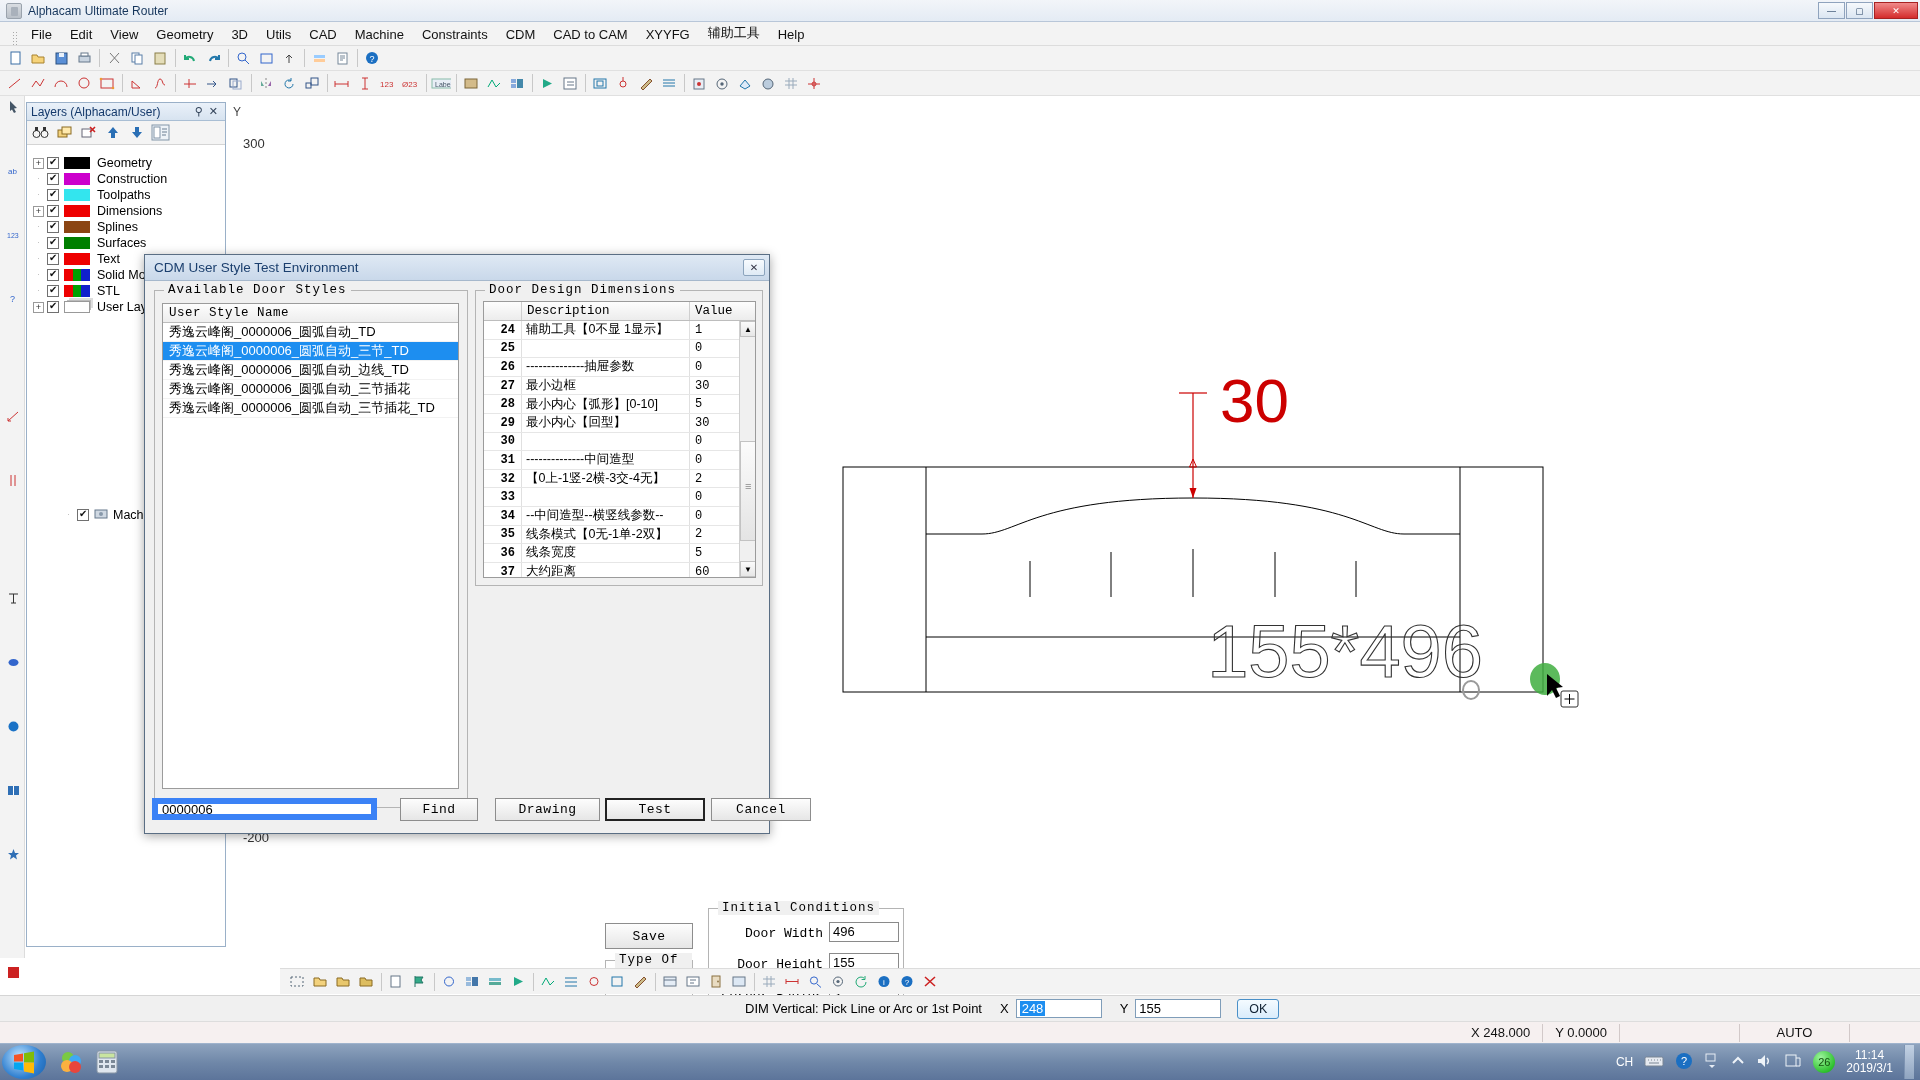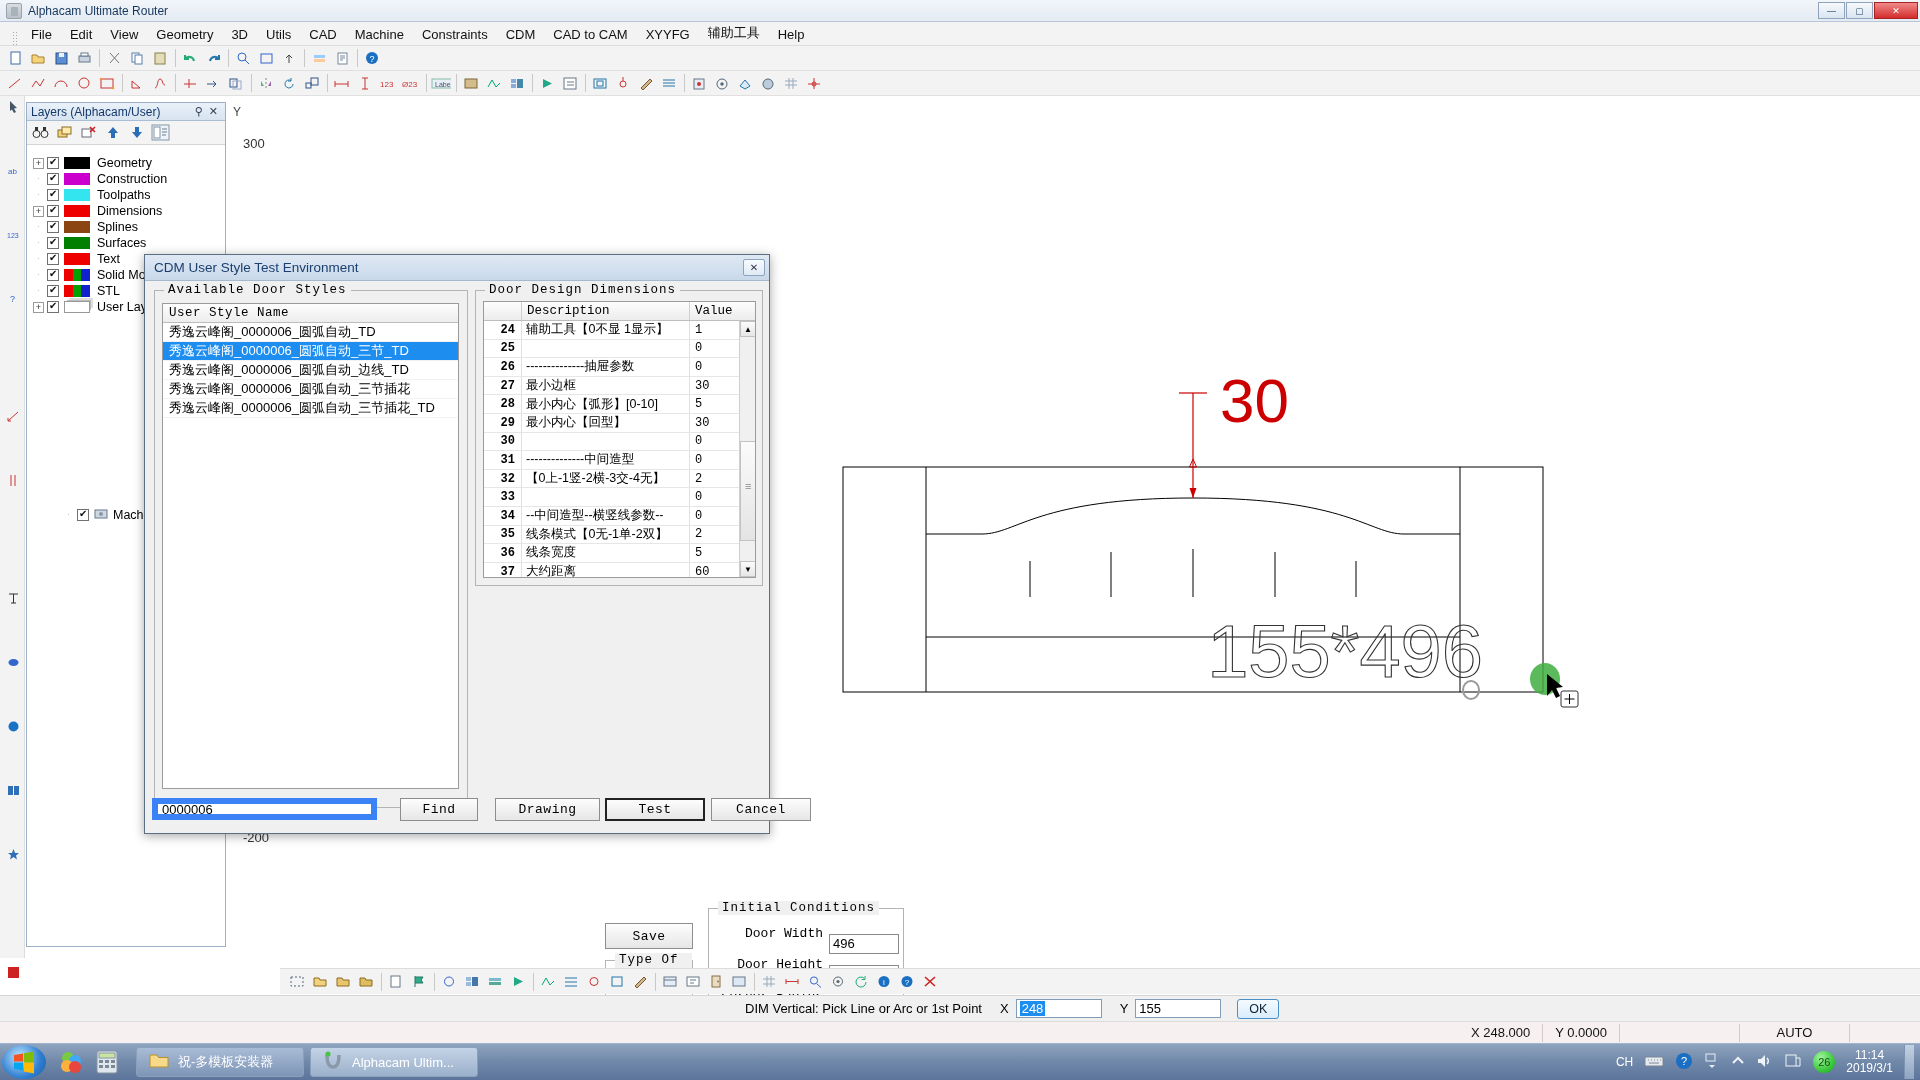--- a/index.html
+++ b/index.html
@@ -194,21 +194,21 @@
     display:flex; align-items:center; justify-content:center; letter-spacing:.5px;
   }
   .btn.def { border:2px solid #222; }
   .radio { display:flex; align-items:center; font-family:"Liberation Mono", monospace; font-size:13px;}
   .rdot { width:12px; height:12px; border:1px solid #777; border-radius:50%;
      background:#fff; margin-right:7px; position:relative;}
   .rdot.on:after { content:""; position:absolute; left:3px; top:3px; width:4px; height:4px;
      border-radius:50%; background:#111;}
   .field-lbl { font-family:"Liberation Mono", monospace; font-size:13px; color:#000000; text-align:right;}
   .field-in { background:#fff; border:1px solid #8a8a8a; font-size:13px; padding:1px 3px;
-     font-family:"Liberation Sans",sans-serif;margin-top:12px;}
+     font-family:"Liberation Sans",sans-serif;}
 
   .findbox { position:absolute; left:150px; top:797px; width:225px; height:22px;
      background:#fff; border:6px solid #3b82f6; display:flex; align-items:center; padding-left:4px;
      font-size:13px;}
 
   
   .btoolbar { position:absolute; left:280px; top:968px; width:1640px; height:26px;
      background:#f3f3f3; border-top:1px solid #dcdcdc; display:flex; align-items:center;
      padding-left:6px;}
   .btn-sm { width:21px; height:21px; margin-right:2px; display:flex; align-items:center;
@@ -1256,39 +1256,20 @@
               <rect x="3" y="10" width="4" height="3"></rect>
               <rect x="9" y="10" width="4" height="3"></rect>
               <rect x="15" y="10" width="4" height="3"></rect>
               <rect x="3" y="15" width="4" height="3"></rect>
               <rect x="9" y="15" width="4" height="3"></rect>
               <rect x="15" y="15" width="4" height="3"></rect>
             </g>
           </svg>
       </div>
     </div>
-    <div class="tasks">
-      <div class="task">
-        <span>
-          <svg width="20" height="17">
-              <path d="M1 3h7l1.5 2.5H19V15H1z" fill="#f7d98a" stroke="#b8922f"></path>
-            </svg>
-        </span>
-        <span>祝-多模板安装器</span>
-      </div>
-      <div class="task active">
-        <span>
-          <svg width="20" height="19">
-              <path d="M4 4c0 8 2 12 6 12s6-4 6-12" fill="none" stroke="#8b99a8" stroke-width="3.4"></path>
-              <circle cx="5" cy="3" r="2.6" fill="#4bc14b"></circle>
-            </svg>
-        </span>
-        <span>Alphacam Ultim...</span>
-      </div>
-    </div>
     <div class="tray">
       <span>CH</span>
       <span>
         <svg width="20" height="14">
             <rect x="1" y="3" width="18" height="9" rx="1.5" fill="#e6eaf0" stroke="#7b8694"></rect>
             <path d="M4 6h1M7 6h1M10 6h1M13 6h1M16 6h1M5 9h10" stroke="#7b8694"></path>
           </svg>
       </span>
       <span>
         <svg width="18" height="18">

